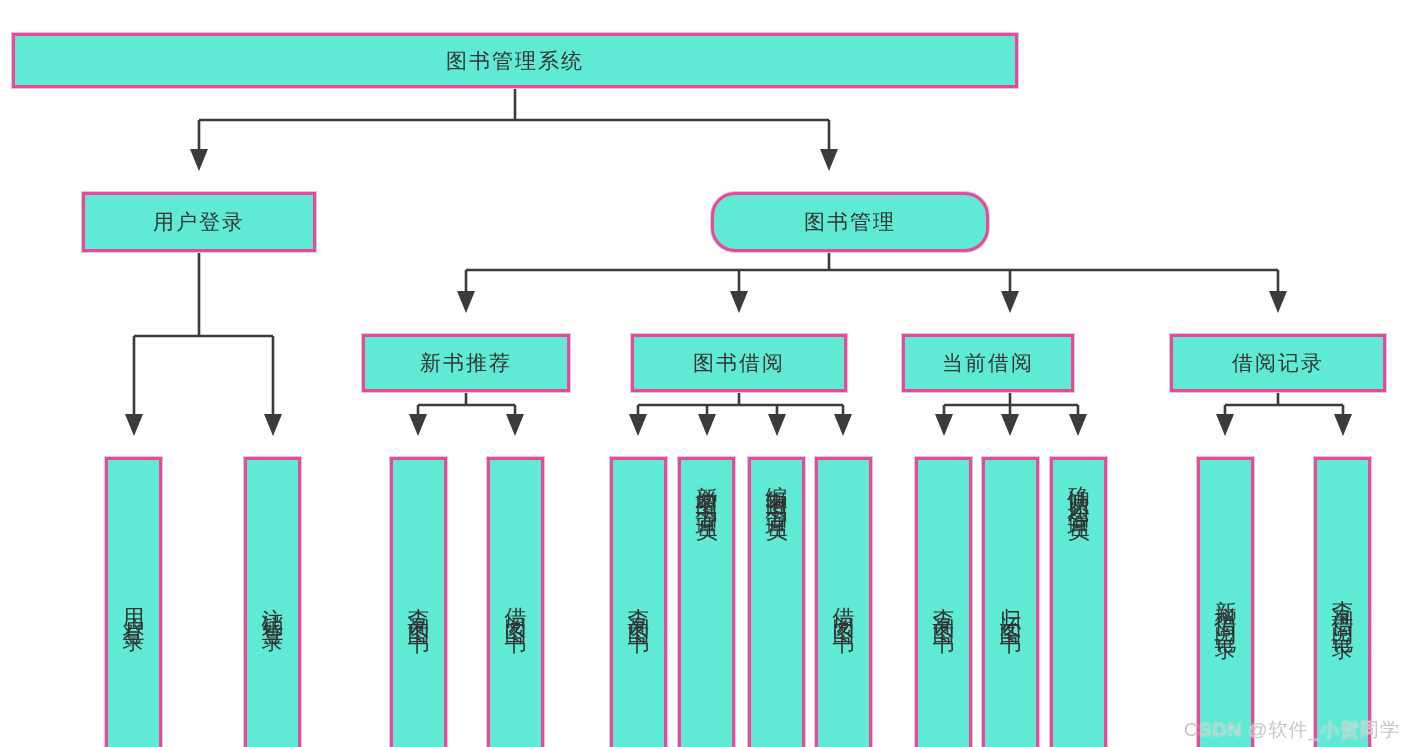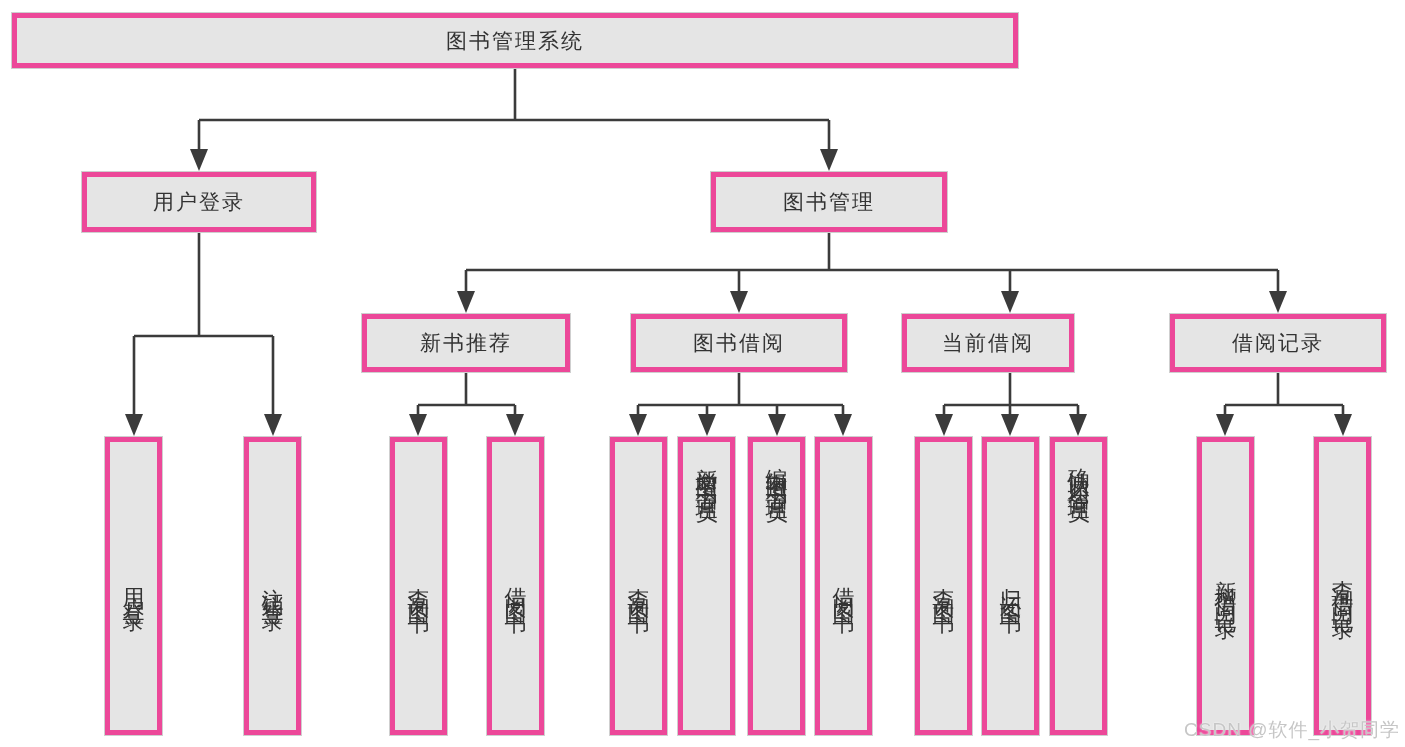--- a/index.html
+++ b/index.html
@@ -14,24 +14,25 @@
   }
   .lines {
     position: absolute;
     left: 0; top: 0;
     width: 1405px; height: 747px;
     z-index: 1;
   }
   .box {
     position: absolute;
     box-sizing: border-box;
-    background: #e5e5e5;
-    border: 5px solid #ec4899;
+    background: #5eead4;
+    border: 3px solid #ec4899;
     box-shadow: 0 0 0 1px #cfcfcf;
     z-index: 2;
+    margin-top: 20px;
   }
   .hbox {
     display: flex;
     align-items: center;
     justify-content: center;
     font-size: 21px;
     letter-spacing: 2px;
     white-space: nowrap;
   }
   .vbox {
@@ -108,21 +109,21 @@
     <g>
       <path d="M1278 372 V405 M1225 405 H1343 M1225 405 V416 M1343 405 V416"></path>
       <polygon fill="#3b3b3b" stroke="none" points="1216,414 1234,414 1225,436"></polygon>
       <polygon fill="#3b3b3b" stroke="none" points="1334,414 1352,414 1343,436"></polygon>
     </g>
   </svg>
 
   <div class="box hbox" style="left:12px; top:13px; width:1006px; height:55px;">图书管理系统</div>
 
   <div class="box hbox" style="left:82px; top:172px; width:234px; height:60px;">用户登录</div>
-  <div class="box hbox" style="left:711px; top:172px; width:236px; height:60px;">图书管理</div>
+  <div class="box hbox" style="left:711px; top:172px; width:278px; height:60px;border-radius:24px;">图书管理</div>
 
   <div class="box hbox" style="left:631px; top:314px; width:216px; height:58px;">图书借阅</div>
   <div class="box hbox" style="left:362px; top:314px; width:208px; height:58px;">新书推荐</div>
   <div class="box hbox" style="left:902px; top:314px; width:172px; height:58px;">当前借阅</div>
   <div class="box hbox" style="left:1170px; top:314px; width:216px; height:58px;">借阅记录</div>
 
   <div class="box vbox" style="left:105px;">用户登录</div>
   <div class="box vbox" style="left:244px;">注销登录</div>
 
   <div class="box vbox" style="left:390px;">查询图书</div>

